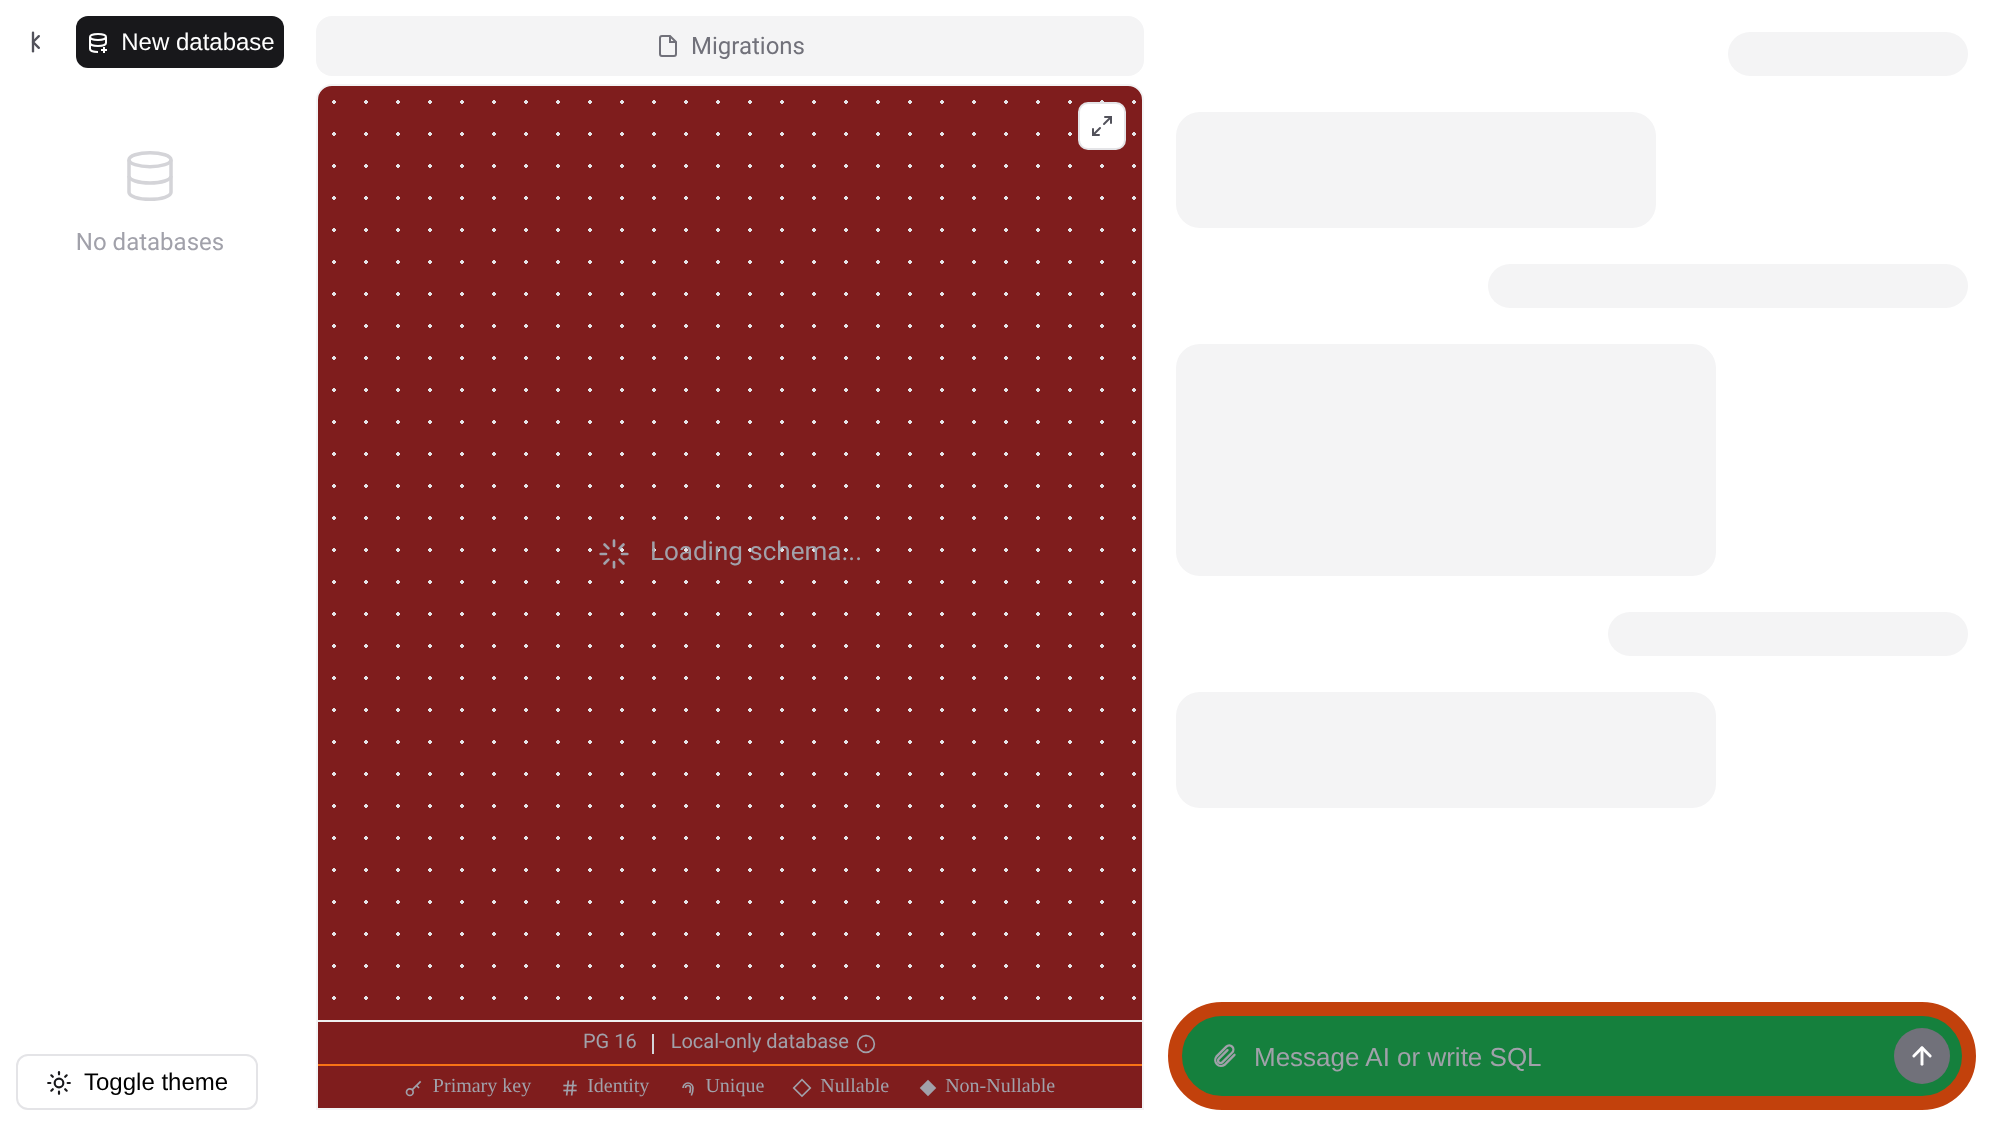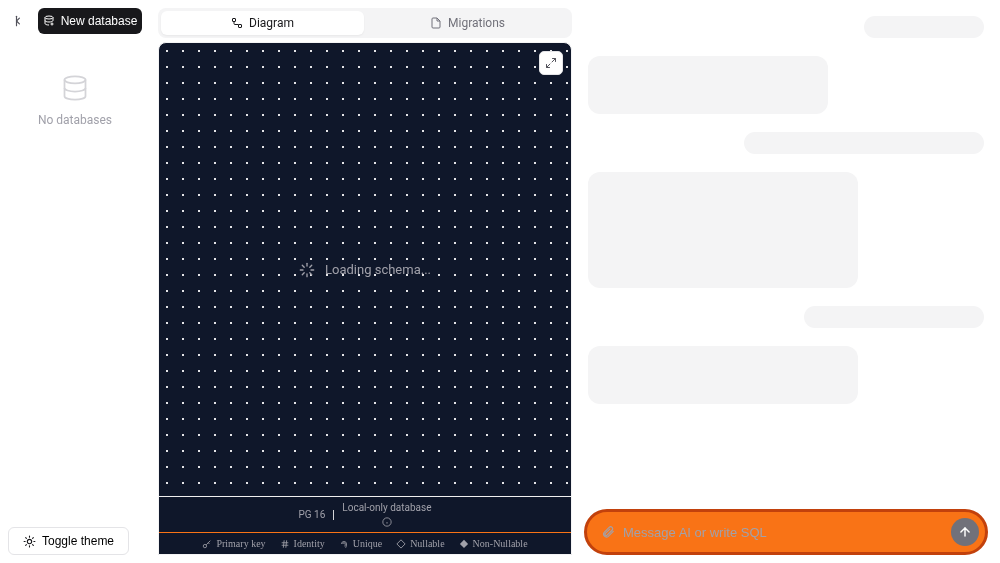--- a/index.html
+++ b/index.html
@@ -36,21 +36,21 @@
     }
     .new-db-btn {
       flex: 1;
       background: #18181b;
       color: #fff;
       border: none;
       border-radius: 6px;
       padding: 6px 0;
       font-size: 12px;
       display: flex;
-      align-items: center;
+      align-items: flex-end;
       justify-content: center;
       gap: 6px;
       cursor: pointer;
     }
     .sidebar-center {
       flex: 1;
       display: flex;
       flex-direction: column;
       align-items: center;
       justify-content: flex-start;
@@ -107,21 +107,21 @@
       cursor: pointer;
     }
     .tab.active {
       background: #fff;
       color: #18181b;
       box-shadow: 0 1px 2px rgba(0,0,0,0.05);
     }
     .diagram-area {
       flex: 1;
       position: relative;
-      background: #0f172a;
+      background: #7f1d1d;
       border: 1px solid #f4f4f5;
       border-radius: 8px 8px 0 0;
       display: flex;
       flex-direction: column;
       justify-content: center;
     }
     .diagram-dots {
       flex: 1;
       background-image: radial-gradient(#e4e4e7 1px, transparent 1px);
       background-size: 16px 16px;
@@ -167,21 +167,21 @@
       justify-content: center;
       gap: 8px;
       font-size: 10px;
       color: #a1a1aa;
     }
     .divider-v {
       width: 1px;
       height: 10px;
       background: #d4d4d8;
     }
-    .info-icon-wrap { display: inline-flex; align-items: center; gap: 4px; flex-direction: column; }
+    .info-icon-wrap { display: inline-flex; align-items: center; gap: 4px; }
     .legend-row {
       border-top: 1px solid #f97316;
       padding: 5px 0;
       display: flex;
       align-items: center;
       justify-content: center;
       gap: 14px;
       font-size: 10px;
       font-family: Liberation Serif, serif;
       color: #a1a1aa;
@@ -255,22 +255,22 @@
       align-self: flex-start;
       width: 270px;
       height: 58px;
       border-radius: 12px;
       background: #f4f4f5;
     }
     .chat-input-wrap {
       display: flex;
       align-items: center;
       gap: 8px;
-      background: #f97316;
-      border: 3px solid #c2410c;
+      background: #15803d;
+      border: 7px solid #c2410c;
       border-radius: 30px;
       padding: 6px 6px 6px 14px;
     }
     .attach-icon {
       color: #a1a1aa;
       display: flex;
     }
     .chat-input {
       flex: 1;
       border: none;
@@ -345,28 +345,20 @@
           <line x1="4.9" y1="19.1" x2="6.3" y2="17.7"></line>
           <line x1="17.7" y1="6.3" x2="19.1" y2="4.9"></line>
         </svg>
       <span>Toggle theme</span>
     </button>
   </div>
 </div>
 
 <div class="main">
   <div class="tabs">
-    <div class="tab active">
-      <svg width="12" height="12" viewBox="0 0 24 24" fill="none" stroke="#18181b" stroke-width="2">
-          <rect x="3" y="3" width="6" height="6" rx="1"></rect>
-          <rect x="15" y="15" width="6" height="6" rx="1"></rect>
-          <path d="M6 9v4a2 2 0 0 0 2 2h7"></path>
-        </svg>
-      <span>Diagram</span>
-    </div>
     <div class="tab">
       <svg width="12" height="12" viewBox="0 0 24 24" fill="none" stroke="#71717a" stroke-width="2">
           <path d="M14 2H6a2 2 0 0 0-2 2v16a2 2 0 0 0 2 2h12a2 2 0 0 0 2-2V8z"></path>
           <polyline points="14 2 14 8 20 8"></polyline>
         </svg>
       <span>Migrations</span>
     </div>
   </div>
 
   <div class="diagram-area">

